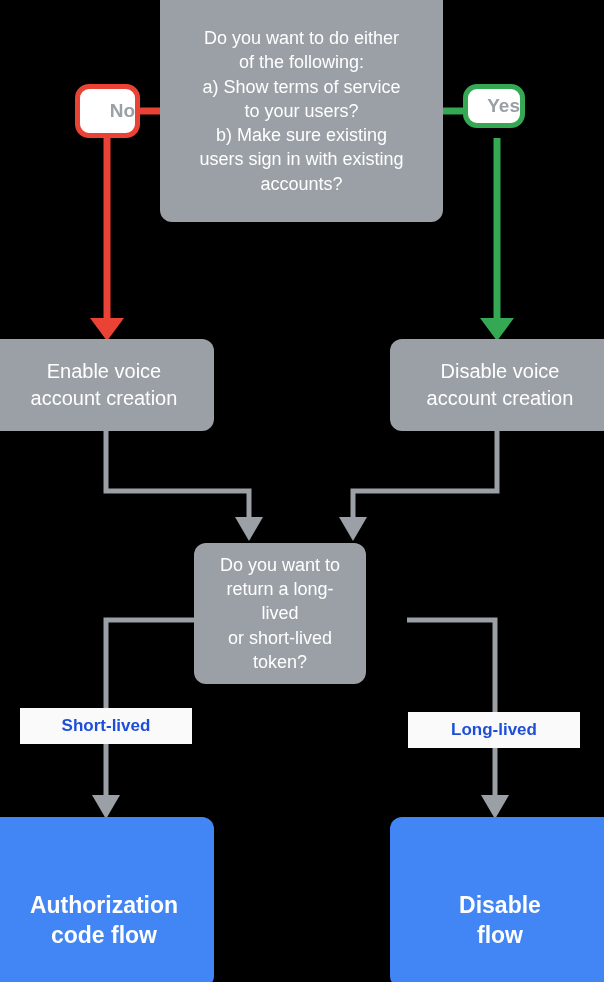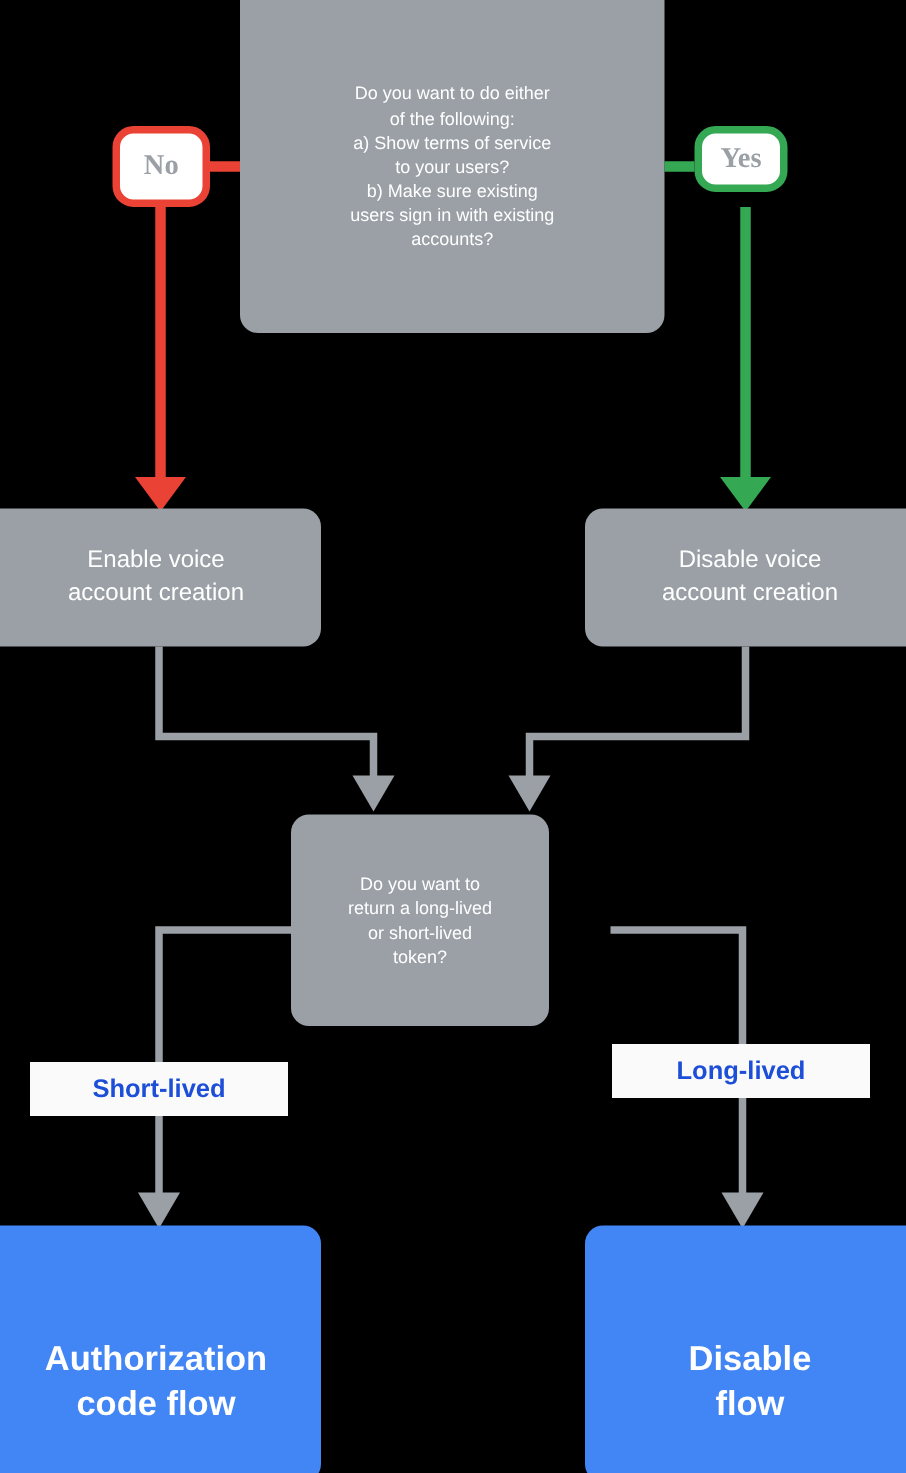--- a/index.html
+++ b/index.html
@@ -64,38 +64,37 @@
   }
   #node-implicit-flow {
     left: 390px; top: 817px; width: 220px; height: 171px;
   }
 
   .node-text {
     padding: 0 14px;
     line-height: 1.35;
     white-space: pre-line;
   }
-  .text-question { font-size: 12px; font-weight: 400; }
-  .text-process  { font-size: 16px;   font-weight: 400; }
+  .text-question { font-size: 18px; font-weight: 400; }
+  .text-process  { font-size: 20px;   font-weight: 400; }
   .text-terminal { font-size: 23px;   font-weight: 700; line-height: 1.3; margin-top: 36px; }
 
   
   .badge {
     position: absolute;
     box-sizing: border-box;
     display: flex;
     align-items: center;
-    justify-content: center;
+    justify-content: flex-end;
     background: #ffffff;
     border-radius: 14px;
     font-size: 19px;
     font-weight: 700;
     color: #9aa0a6;
     z-index: 4;
-    font-family: Liberation Serif, serif;
   }
   #badge-no {
     left: 75px; top: 84px; width: 65px; height: 54px;
     border: 5px solid #ea4335;
   }
   #badge-yes {
     left: 463px; top: 84px; width: 62px; height: 44px;
     border: 5px solid #34a853;
   }
 
@@ -109,21 +108,21 @@
     background: #fafafa;
     color: #1d4ed8;
     font-size: 17px;
     font-weight: 700;
     z-index: 3;
   }
   #label-short-lived {
     left: 20px; top: 708px; width: 172px; height: 36px;
   }
   #label-long-lived {
-    left: 408px; top: 696px; width: 172px; height: 36px;
+    left: 408px; top: 712px; width: 172px; height: 36px;
   }
 </style>
 </head>
 <body>
 
 <svg id="flowchart" viewBox="0 0 604 982" width="604" height="982" xmlns="http://www.w3.org/2000/svg">
 
   <g>
     <path d="M 140 111 L 160 111" stroke="#ea4335" stroke-width="7" fill="none"></path>
     <path d="M 107 138 L 107 322" stroke="#ea4335" stroke-width="7" fill="none"></path>

